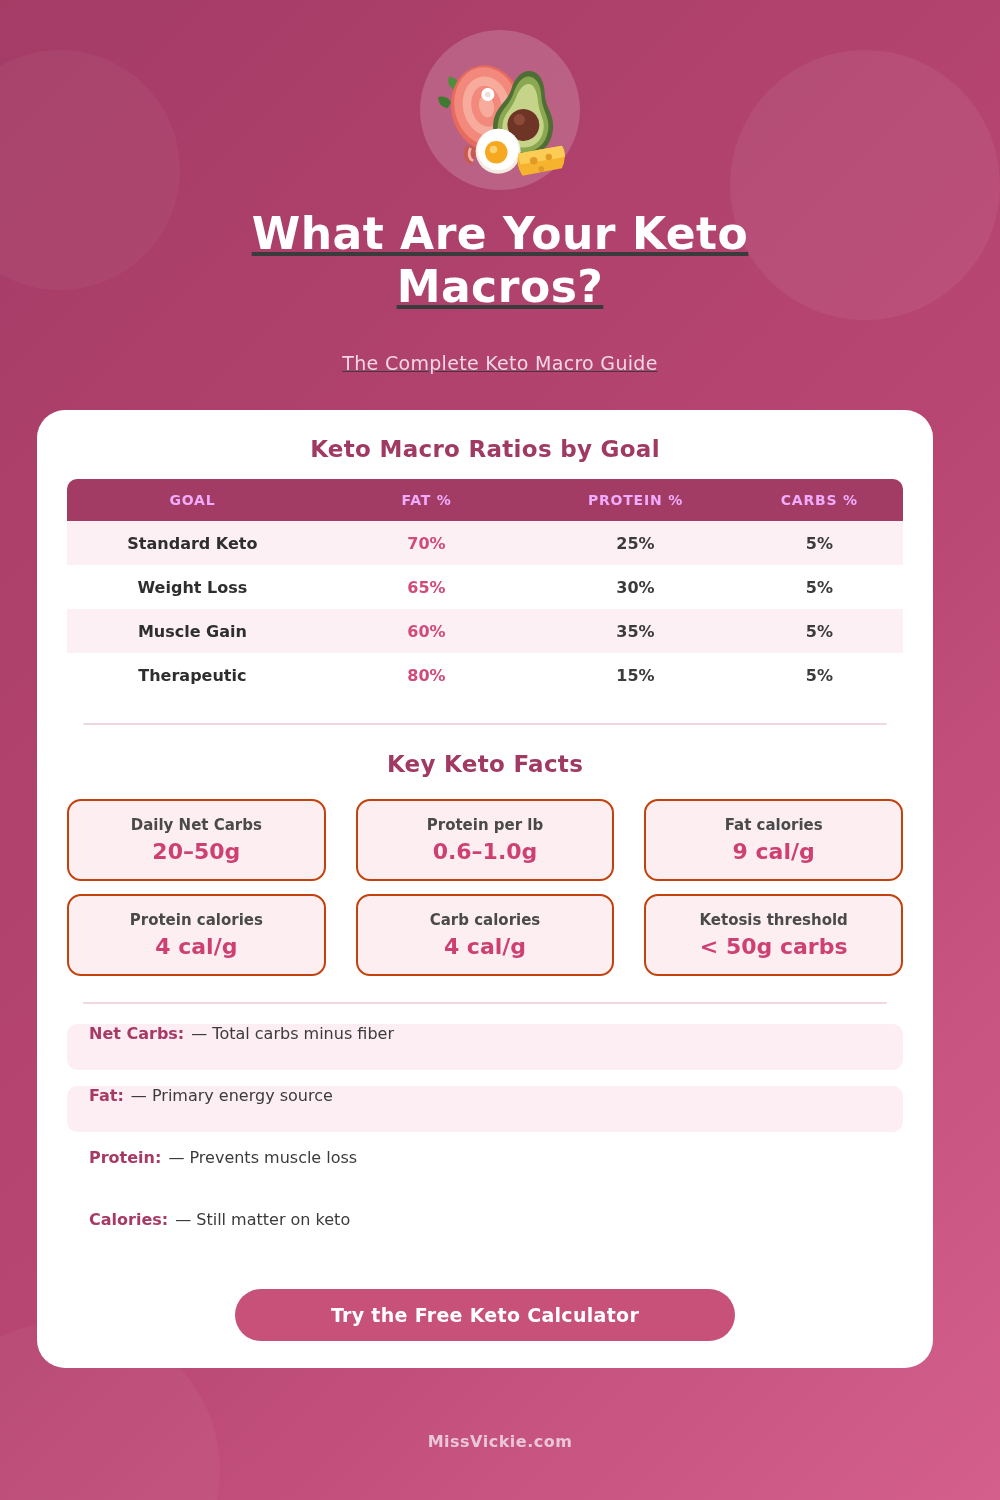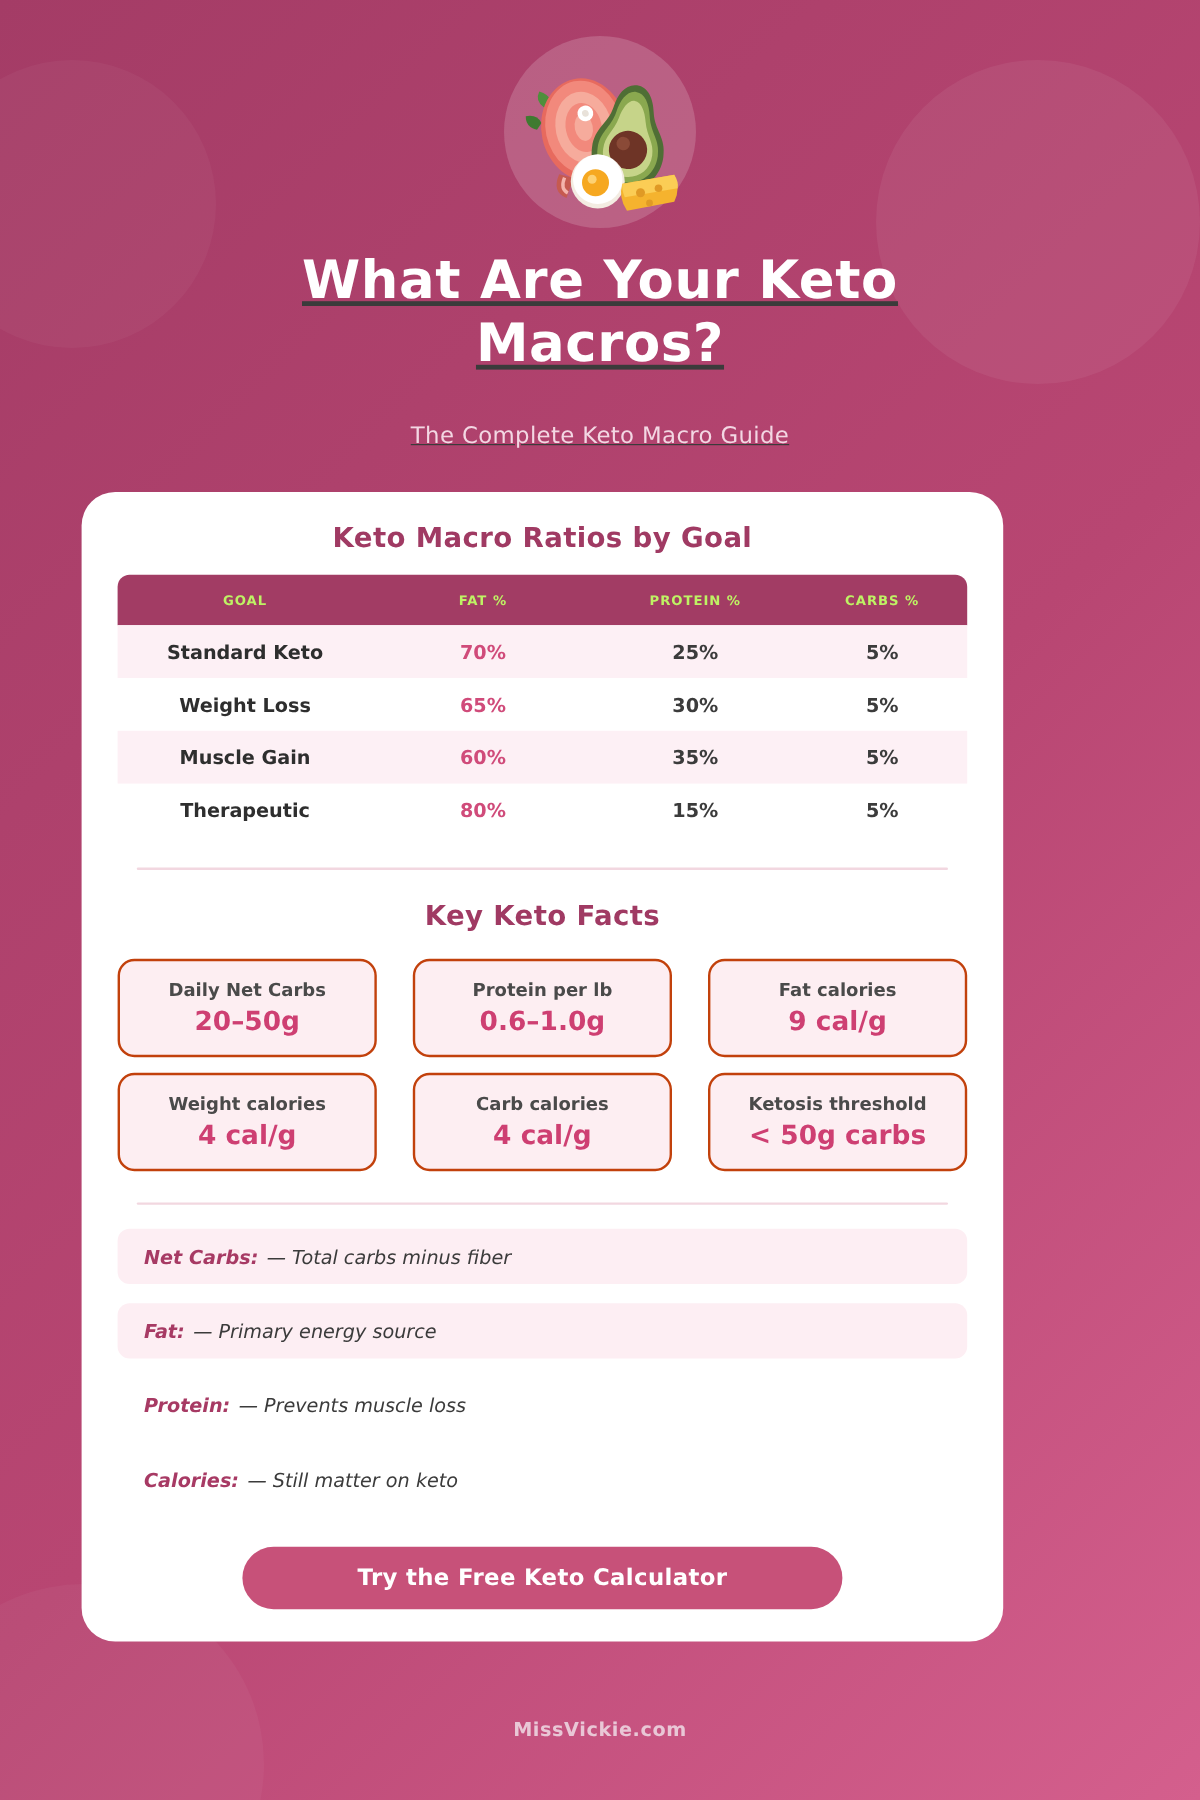--- a/index.html
+++ b/index.html
@@ -23,35 +23,35 @@
     margin: 30px auto 0; display: flex; align-items: center; justify-content: center;
   }
   .badge svg { width: 150px; height: 150px; }
   .title {
     margin-top: 18px; color: #ffffff; font-size: 44px; font-weight: bold;
     line-height: 1.2; letter-spacing: 0.5px;
   }
   .subtitle { margin-top: 38px; color: #f3d7e3; font-size: 19px; letter-spacing: 0.3px; }
 
   .card {
-    position: absolute; left: 68px; top: 410px; width: 768px; height: 958px;
+    position: absolute; left: 37px; top: 410px; width: 896px; height: 958px;
     background: #ffffff; border-radius: 28px; padding: 26px 30px 0;
   }
   .section-title {
     text-align: center; color: #a03a63; font-size: 23px; font-weight: bold;
     letter-spacing: 0.3px;
   }
 
   .macro-table { margin-top: 17px; }
   .t-head {
     display: grid; grid-template-columns: 30% 26% 24% 20%;
     background: #a23c64; border-radius: 10px 10px 0 0; height: 42px; align-items: center;
   }
   .t-head .cell {
-    color: #bef264; font-size: 11px; font-weight: bold; text-align: center;
+    color: #f0abfc; font-size: 14px; font-weight: bold; text-align: center;
     letter-spacing: 0.8px;
   }
   .t-row {
     display: grid; grid-template-columns: 30% 26% 24% 20%;
     height: 44px; align-items: center;
   }
   .t-row.alt { background: #fdf0f5; }
   .t-row .cell { text-align: center; font-size: 16px; color: #3b3b3b; font-weight: bold; }
   .t-row .goal { font-weight: bold; color: #2e2e2e; }
   .t-row .fat { font-weight: bold; color: #d04b7a; }
@@ -67,22 +67,22 @@
     background: #fdeef2; border: 2px solid #c2410c; border-radius: 14px;
     height: 82px; display: flex; flex-direction: column; align-items: center; justify-content: center;
     gap: 5px;
   }
   .fact-label { font-size: 15px; font-weight: bold; color: #4a4a4a; }
   .fact-value { font-size: 22px; font-weight: bold; color: #ce3f72; }
 
   .tips-title { margin-top: 24px; }
   .tips-list { margin-top: 20px; }
   .tip-row {
-    height: 46px; border-radius: 10px; display: flex; align-items: center;
-    padding-left: 22px; margin-bottom: 16px; font-size: 16px; font-style: italic;
+    height: 46px; border-radius: 10px; display: flex; 
+    padding-left: 22px; margin-bottom: 16px; font-size: 16px;
   }
   .tip-row.alt { background: #fdeef3; }
   .tip-label { font-weight: bold; color: #a73a64; margin-right: 7px; }
   .tip-text { color: #3b3b3b; }
 
   .cta-wrap { text-align: center; margin-top: 33px; }
   .cta-button {
     display: inline-block; width: 500px; height: 52px; line-height: 52px;
     background: #c75179; color: #ffffff; font-size: 19px; font-weight: bold;
     border: none; border-radius: 26px; cursor: pointer; letter-spacing: 0.3px;
@@ -196,21 +196,21 @@
     </div>
     <div class="fact-card">
       <div class="fact-label">Protein per lb</div>
       <div class="fact-value">0.6–1.0g</div>
     </div>
     <div class="fact-card">
       <div class="fact-label">Fat calories</div>
       <div class="fact-value">9 cal/g</div>
     </div>
     <div class="fact-card">
-      <div class="fact-label">Weight calories</div>
+      <div class="fact-label">Protein calories</div>
       <div class="fact-value">4 cal/g</div>
     </div>
     <div class="fact-card">
       <div class="fact-label">Carb calories</div>
       <div class="fact-value">4 cal/g</div>
     </div>
     <div class="fact-card">
       <div class="fact-label">Ketosis threshold</div>
       <div class="fact-value">&lt; 50g carbs</div>
     </div>

